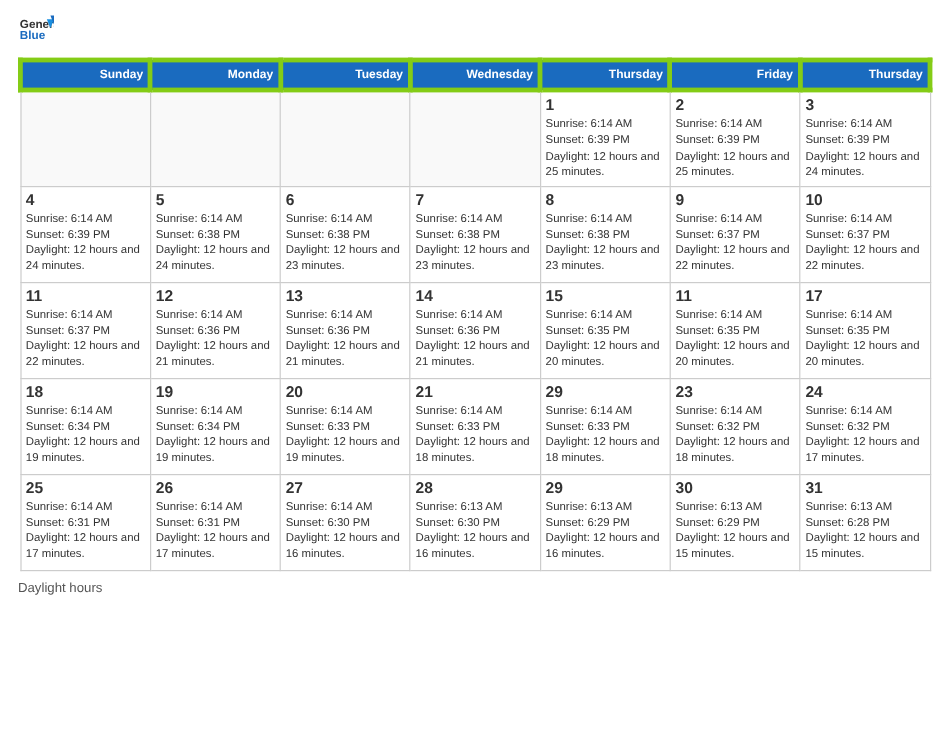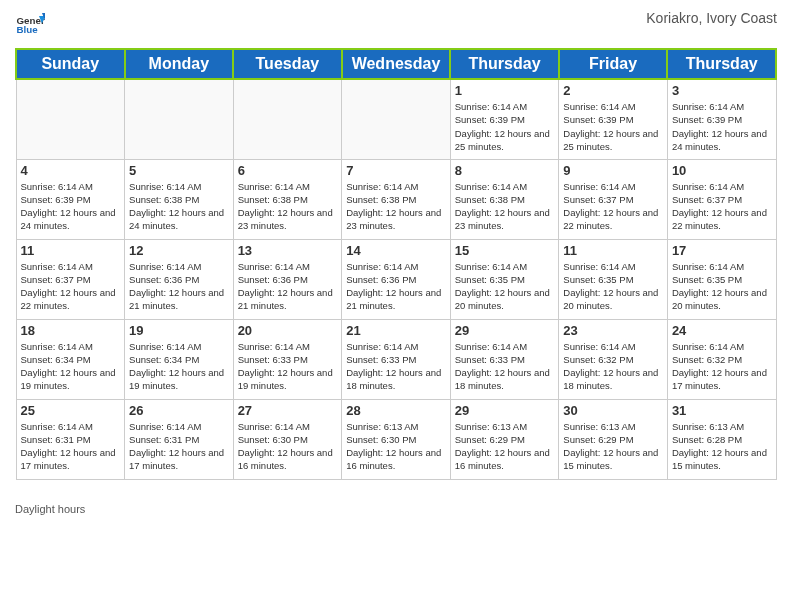--- a/index.html
+++ b/index.html
@@ -44,25 +44,25 @@
       color: #555;
     }
     .calendar {
       width: 100%;
       border-collapse: collapse;
       table-layout: fixed;
     }
     .calendar th {
       background-color: #1a6bbf;
       color: #fff;
-      font-size: 16px;
+      font-size: 10px;
       font-weight: bold;
       padding: 5px 4px;
-      text-align: center;
-      border: 2px solid #84cc16;
+      text-align: right;
+      border: 4px solid #84cc16;
     }
     .calendar td {
       border: 1px solid #ccc;
       vertical-align: top;
       padding: 3px 4px;
       font-size: 10px;
       color: #333;
       height: 80px;
       background: #fff;
     }
@@ -74,41 +74,40 @@
       font-weight: bold;
       margin-bottom: 2px;
       display: block;
     }
     .day-info {
       font-size: 9.5px;
       line-height: 1.4;
       color: #333;
     }
     .footer {
-      margin-top: 23px;
+      margin-top: 8px;
       font-size: 11px;
       color: #555;
       text-align: left;
     }
   </style>
 </head>
 <body>
 
 <div class="page">
   <div class="header">
     <div class="logo">
       <svg class="logo-icon" viewBox="0 0 40 40">
         <text x="2" y="18" font-size="13" font-weight="bold" fill="#333">General</text>
         <text x="2" y="30" font-size="13" font-weight="bold" fill="#1a6bbf">Blue</text>
         <polygon points="32,8 40,8 36,18" fill="#1a8fe0"></polygon>
         <polygon points="36,4 44,4 40,14" fill="#1a6bbf"></polygon>
       </svg>
     </div>
     <div class="title-block">
-      <div class="location">Koriakro, Ivory Coast</div>
     </div>
   </div>
 
   <table class="calendar">
     <thead>
       <tr>
         <th>Sunday</th>
         <th>Monday</th>
         <th>Tuesday</th>
         <th>Wednesday</th>

